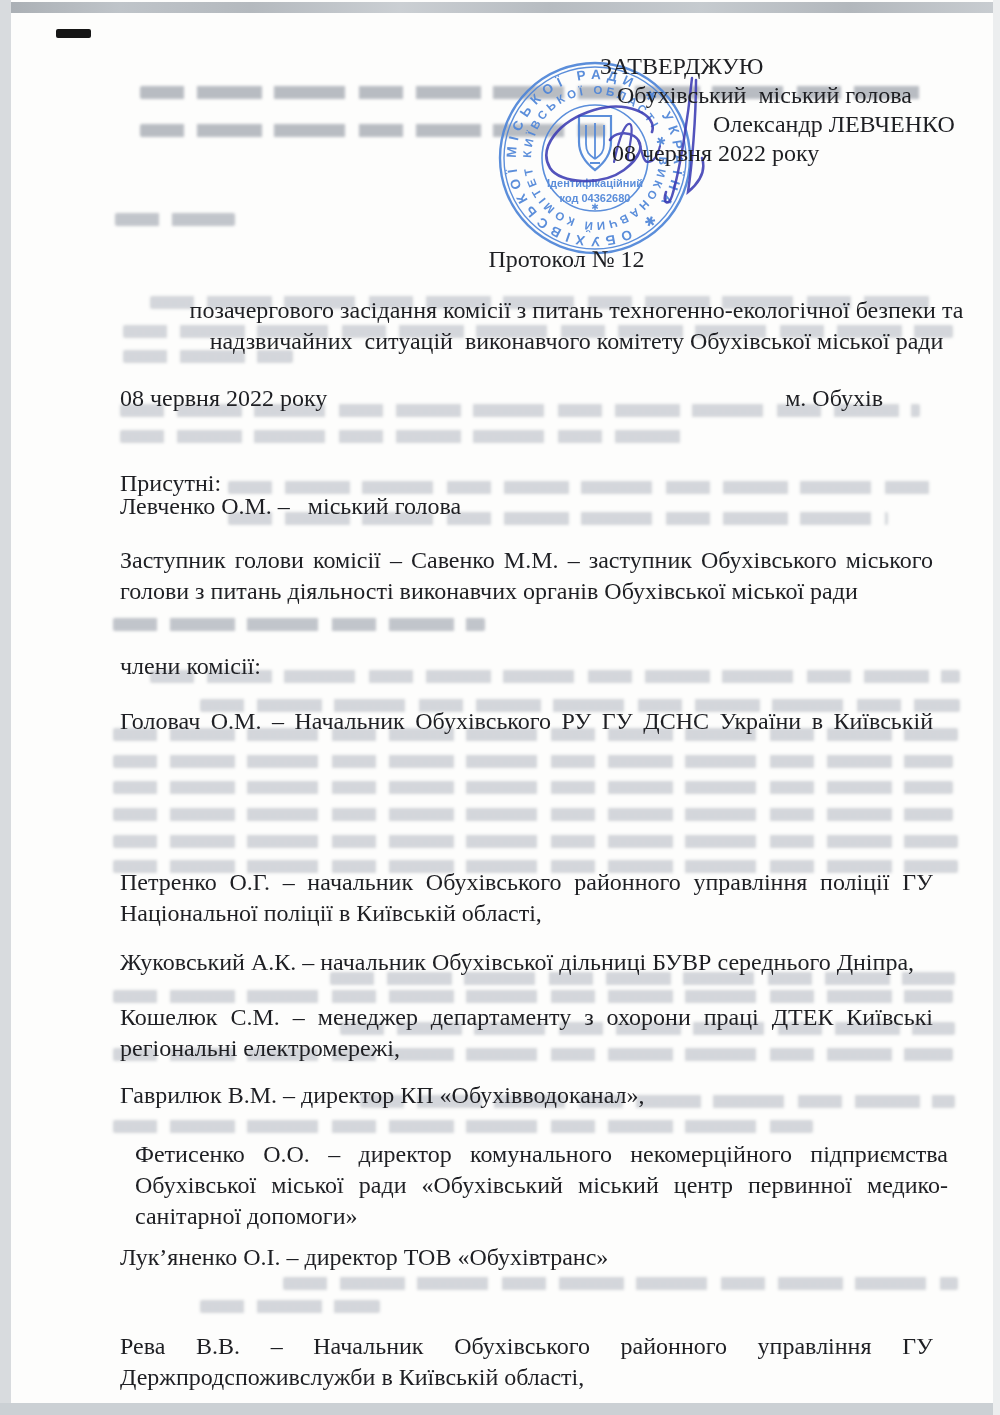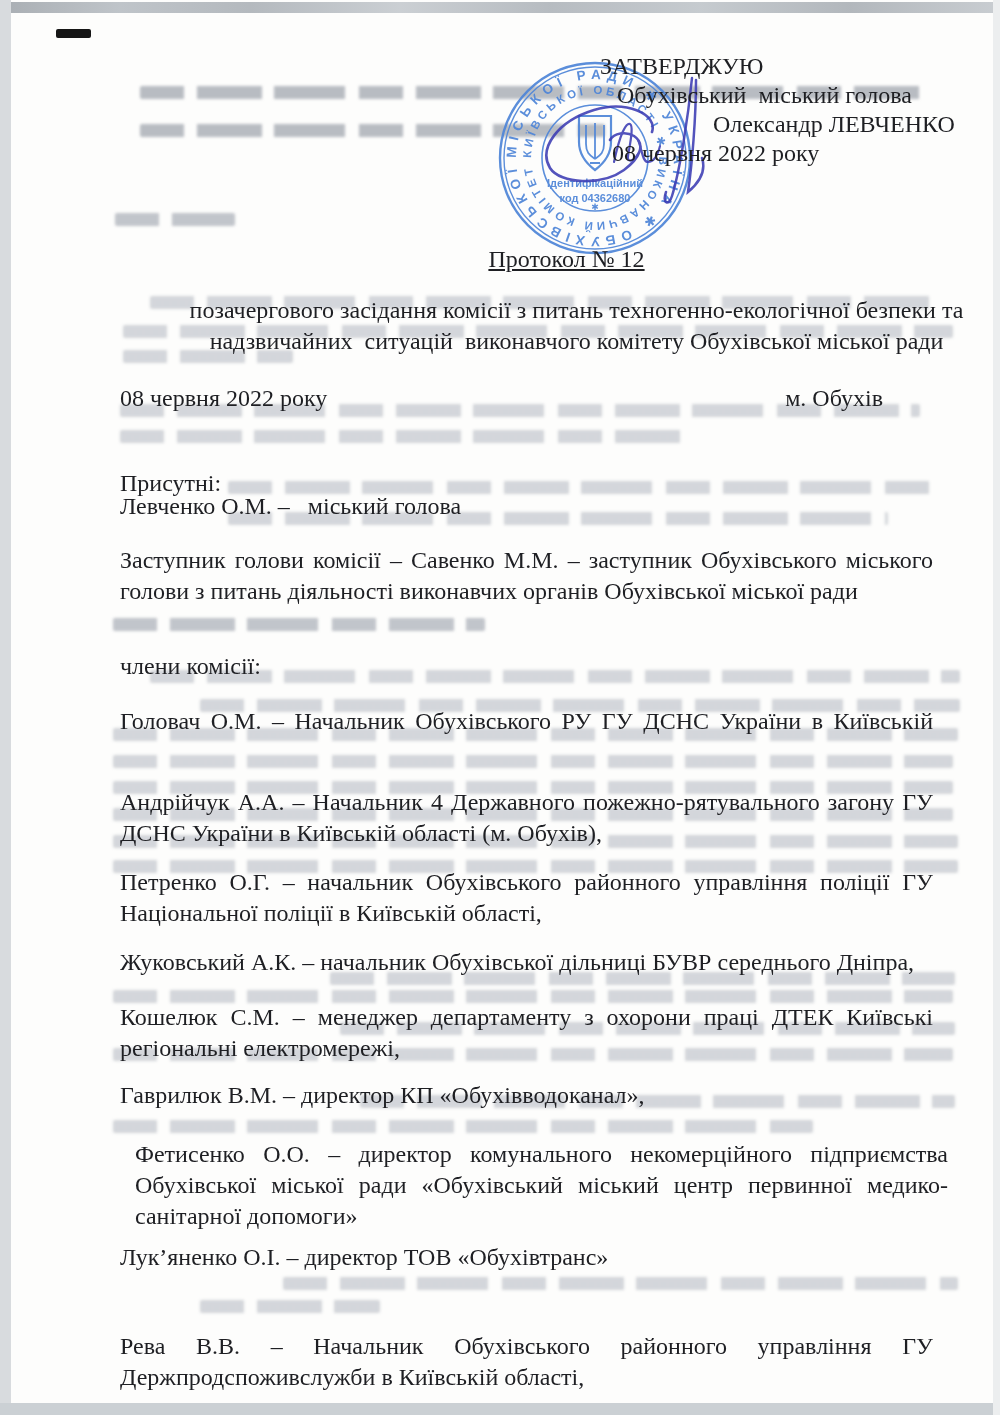--- a/index.html
+++ b/index.html
@@ -30,21 +30,21 @@
 
   
   .blk{position:absolute;z-index:4;font-size:24px;line-height:31px;}
   .w{width:813px;}
   .ln{white-space:pre-wrap;}
   .ln.j{white-space:normal;text-align:justify;text-align-last:justify;}
   .b-approval{left:600px;top:52px;line-height:29px;width:390px;}
   .b-approval .a2{margin-left:17px;}
   .b-approval .a3{margin-left:113px;}
   .b-approval .a4{margin-left:12px;}
-  .b-title{left:120px;top:244px;text-align:center;padding-left:40px;text-decoration:underline;}
+  .b-title{left:120px;top:244px;text-align:center;padding-left:40px;}
   .b-subtitle{left:120px;top:295px;text-align:center;padding-left:50px;}
   .b-daterow{left:120px;top:383px;display:flex;justify-content:space-between;}
   .b-daterow .place{margin-right:50px;}
   .b-present{left:120px;top:437px;margin-top:31px;}
   .b-chairman{left:120px;top:491px;}
   .b-deputy{left:120px;top:545px;}
   .b-members-label{left:120px;top:651px;}
   .b-m0{left:120px;top:706px;}
   .b-m1{left:120px;top:787px;}
   .b-m2{left:120px;top:867px;}
@@ -162,24 +162,20 @@
   <div class="blk b-deputy w">
     <div class="ln j">Заступник голови комісії – Савенко М.М. – заступник Обухівського міського</div>
     <div class="ln">голови з питань діяльності виконавчих органів Обухівської міської ради</div>
   </div>
 
   <div class="blk b-members-label">члени комісії:</div>
 
   <div class="blk b-m0 w">
     <div class="ln j">Головач О.М.  – Начальник Обухівського РУ ГУ ДСНС України в Київській</div>
   </div>
-  <div class="blk b-m1 w">
-    <div class="ln j">Андрійчук А.А. – Начальник 4 Державного пожежно-рятувального загону ГУ</div>
-    <div class="ln">ДСНС України в Київській області (м. Обухів),</div>
-  </div>
   <div class="blk b-m2 w">
     <div class="ln j">Петренко О.Г. –  начальник Обухівського районного управління  поліції ГУ</div>
     <div class="ln">Національної поліції в Київській області,</div>
   </div>
   <div class="blk b-m3 w">
     <div class="ln">Жуковський А.К. – начальник Обухівської дільниці БУВР середнього Дніпра,</div>
   </div>
   <div class="blk b-m4 w">
     <div class="ln j">Кошелюк С.М. – менеджер департаменту з охорони праці ДТЕК Київські</div>
     <div class="ln">регіональні електромережі,</div>

